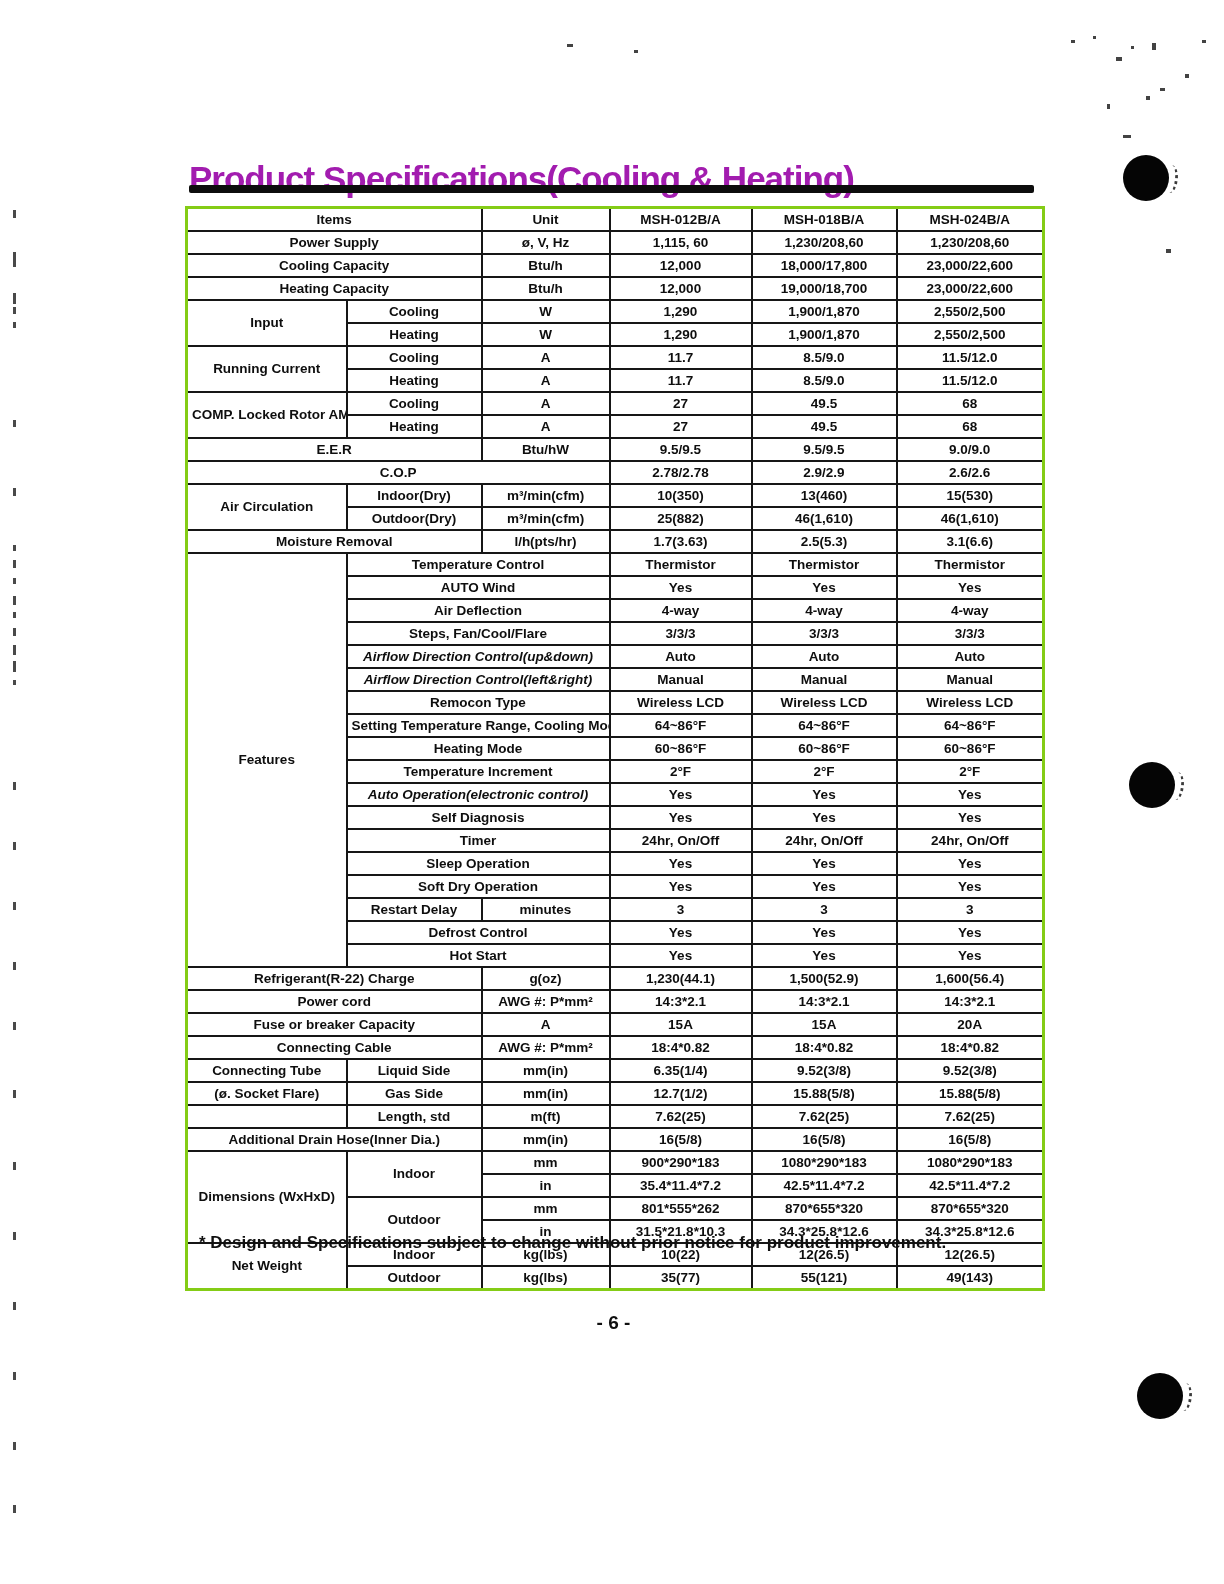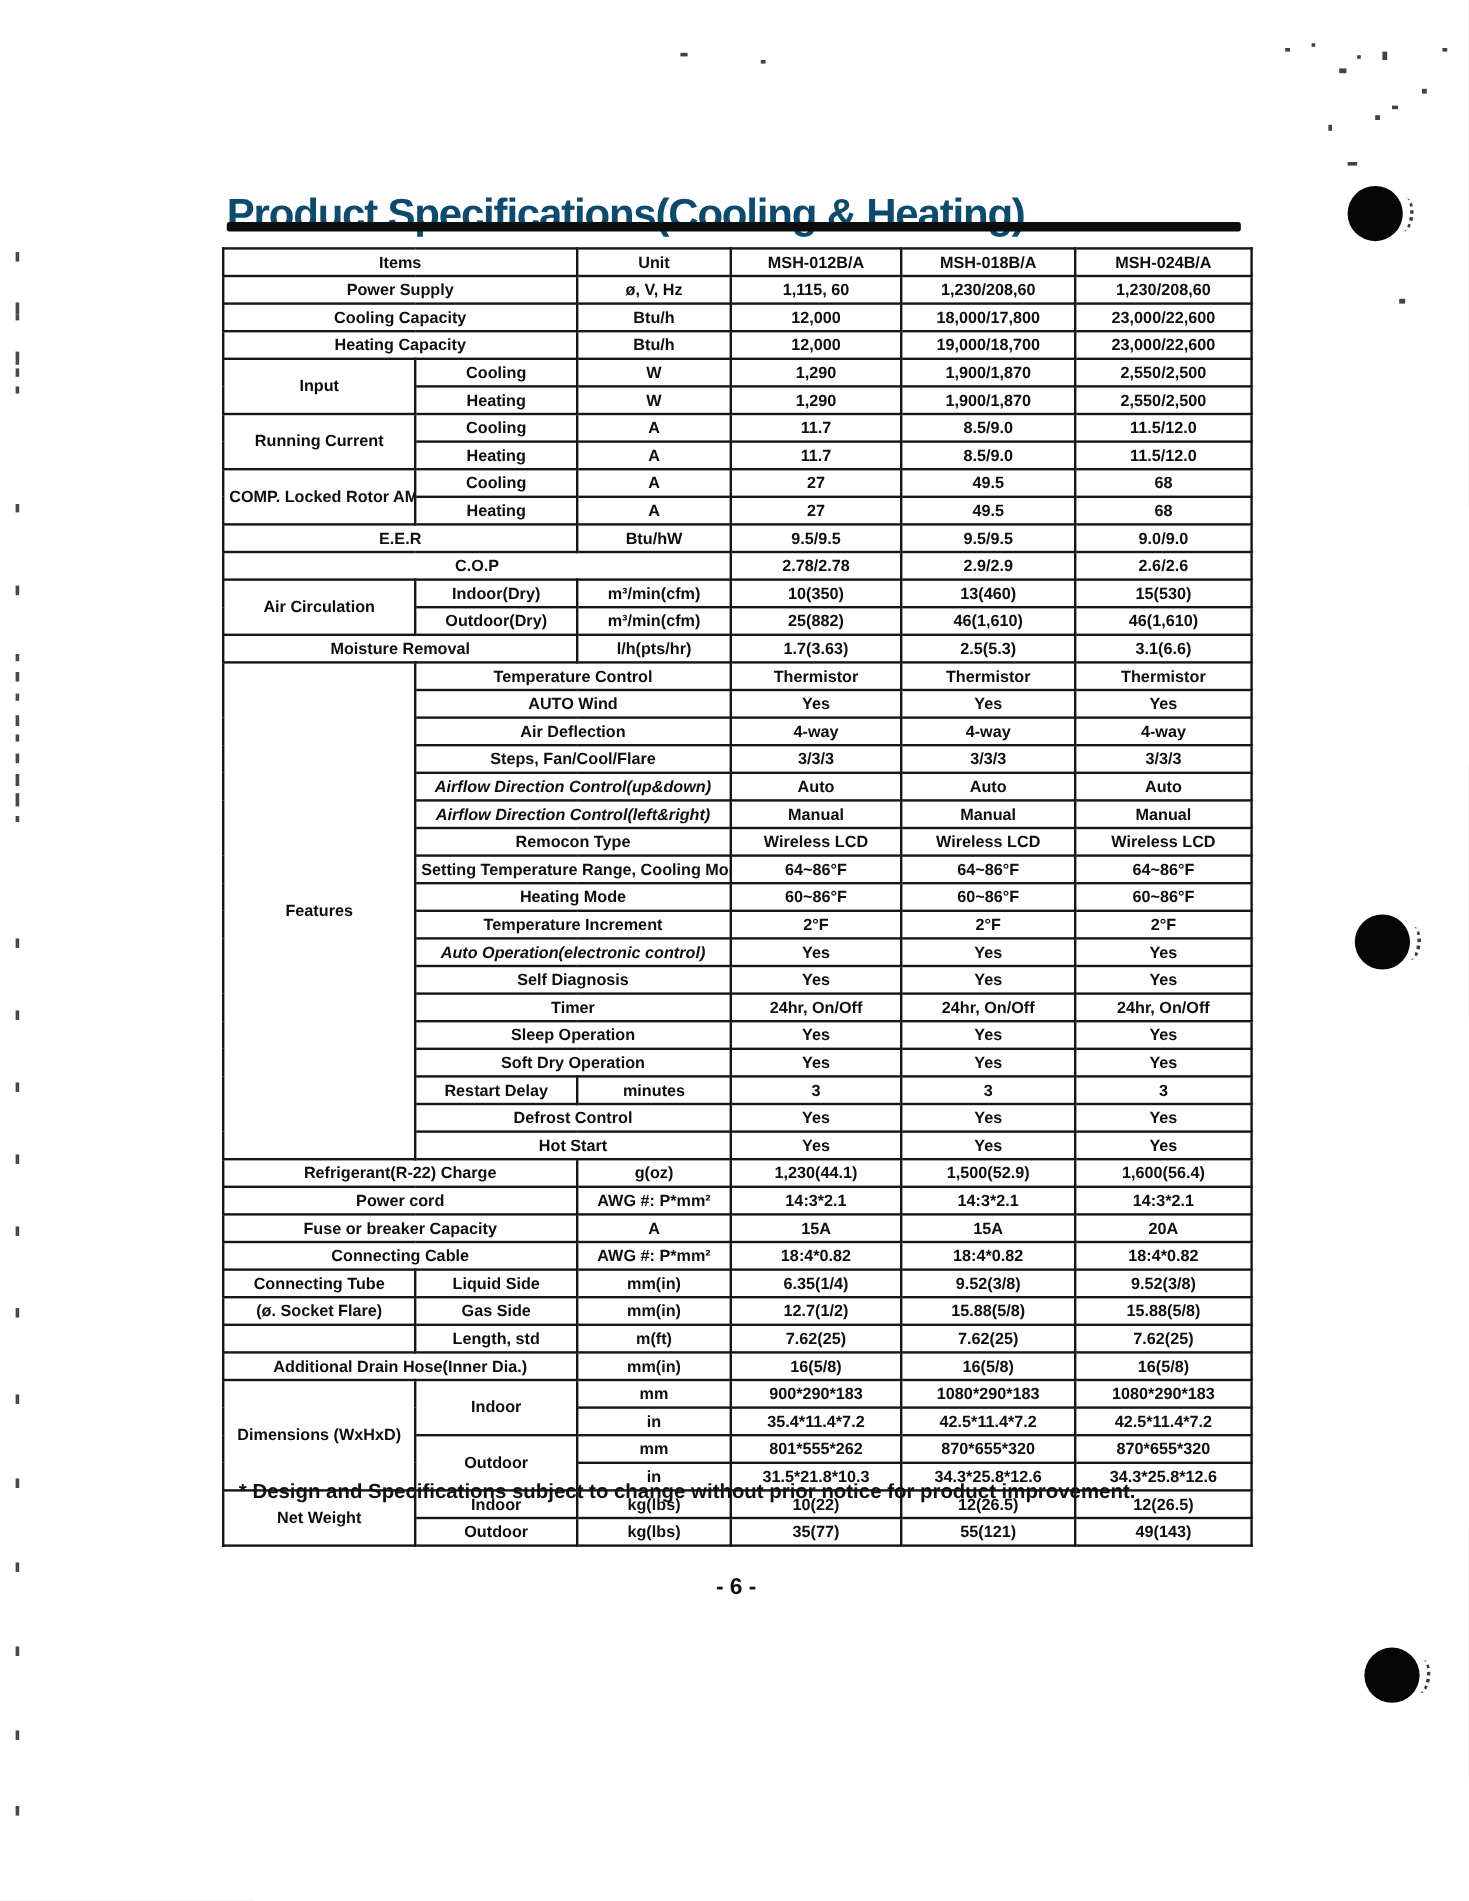--- a/index.html
+++ b/index.html
@@ -3,39 +3,39 @@
 <meta charset="utf-8">
 <style>
   html,body { margin:0; padding:0; background:#e8e8e8; }
   .page {
     position:relative; width:1224px; height:1584px; margin:0 auto;
     background:#ffffff; overflow:hidden; color:#0b0b0b;
     font-family:"Liberation Sans", sans-serif;
   }
   .title {
     position:absolute; left:189px; top:136px; width:900px;
-    font-size:35px; font-weight:bold; letter-spacing:-1px; color:#0c4a6e;
+    font-size:35px; font-weight:bold; letter-spacing:-1px; color:#a21caf;
     white-space:nowrap;
   }
   .title-rule {
     position:absolute; left:189px; top:185px; width:845px; height:8px;
     background:#0d0d0d; border-radius:2px;
   }
   table.spec {
     position:absolute; left:185px; top:206px;
     border-collapse:collapse; table-layout:fixed; width:857px;
     font-family:"Liberation Sans", sans-serif;
   }
   table.spec th, table.spec td {
     border:2px solid #161616; height:21px; padding:0 4px;
     font-size:13.5px; font-weight:700; color:#0e0e0e;
     text-align:center; vertical-align:middle;
     white-space:nowrap; overflow:hidden; line-height:18px;
   }
-  table.spec { border:1px solid #84cc16; }
+  table.spec { border:3px solid #84cc16; }
   table.spec th { font-weight:700; }
   td.l  { text-align:left; padding-left:9px;margin-left:32px; }
   td.lt { text-align:left; padding-left:9px; vertical-align:top; padding-top:2px; }
   td.l2 { text-align:left; padding-left:9px; white-space:pre-line; line-height:20px; vertical-align:middle; }
   td.l2t{ text-align:left; padding-left:9px; white-space:pre-line; line-height:22px; vertical-align:top; padding-top:2px; }
   td.s  { text-align:left; padding-left:8px;margin-top:20px; }
   td.st { text-align:left; padding-left:8px; vertical-align:top; padding-top:2px; }
   td.ss { text-align:left; padding-left:8px; font-size:11.5px;font-style:italic; }
   td.sss{ text-align:left; padding-left:8px; font-size:10.5px; }
   td.u  { text-align:center; }

